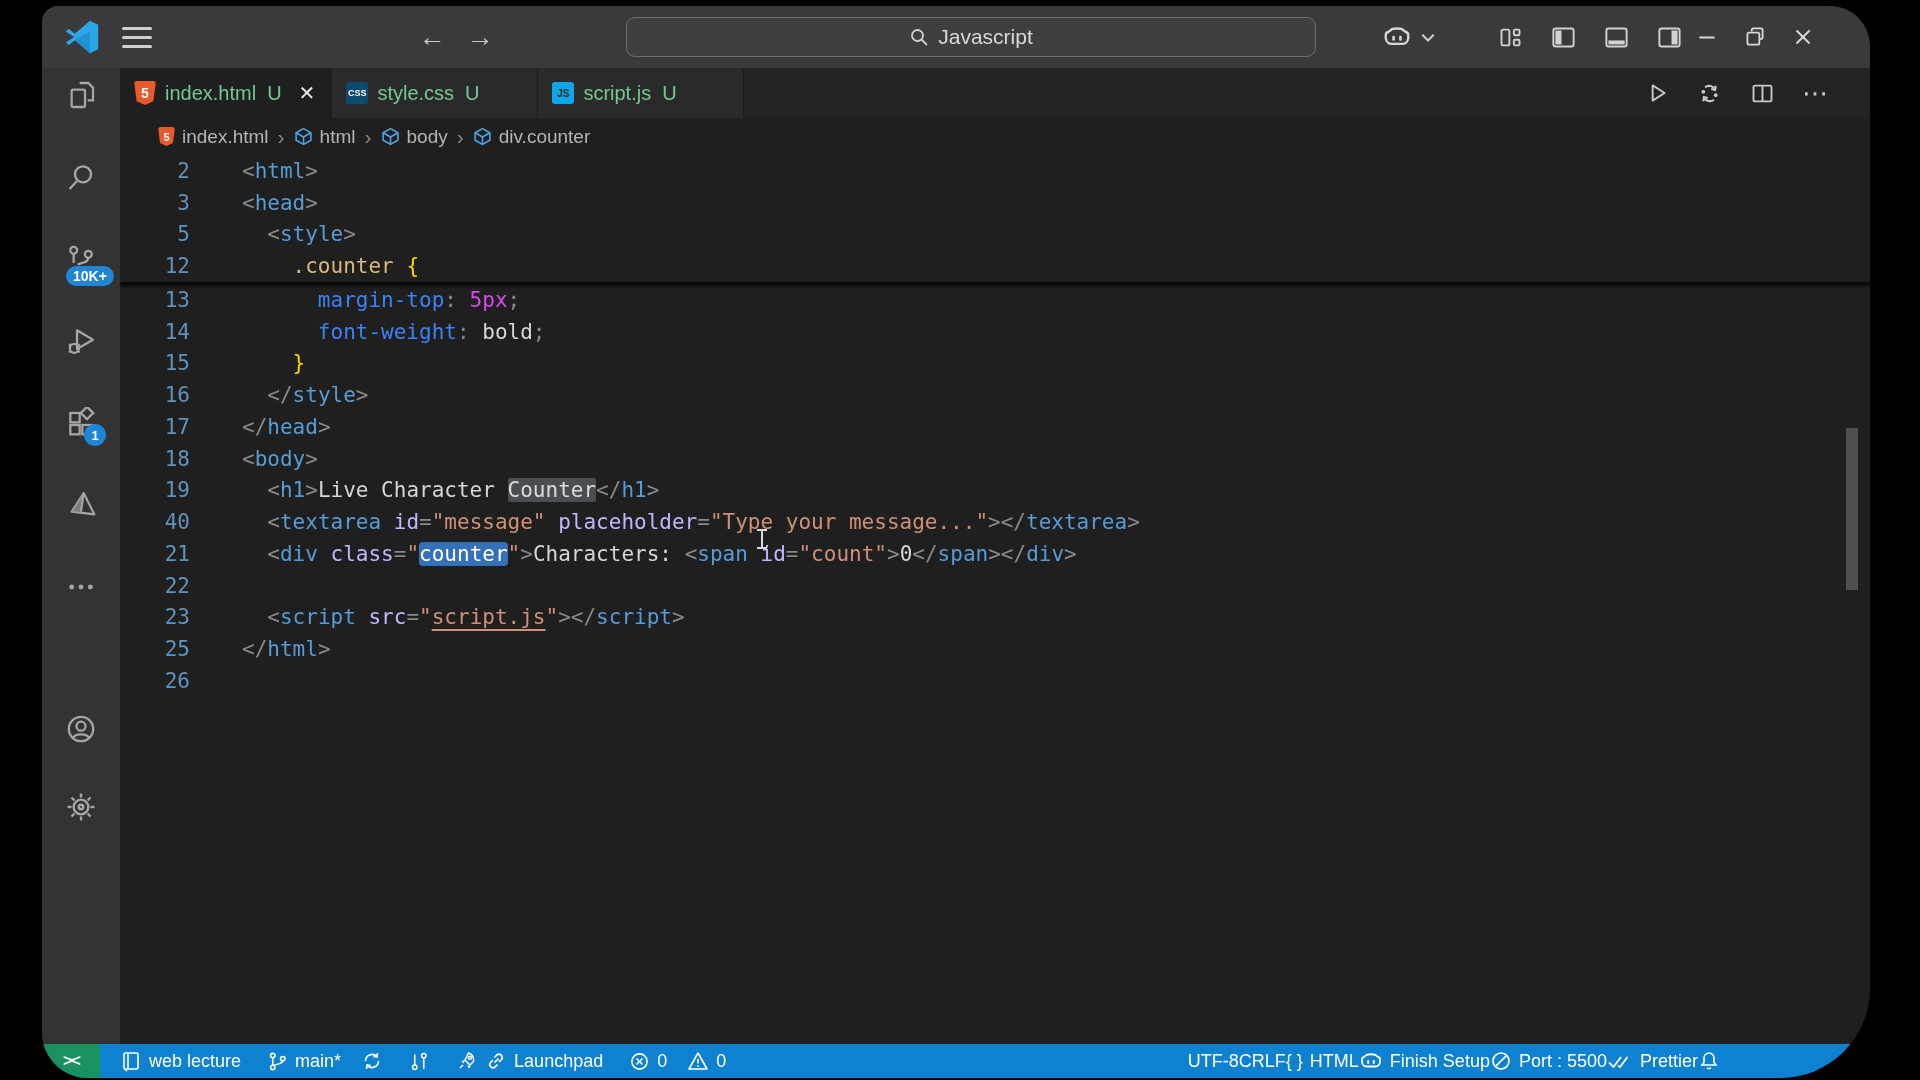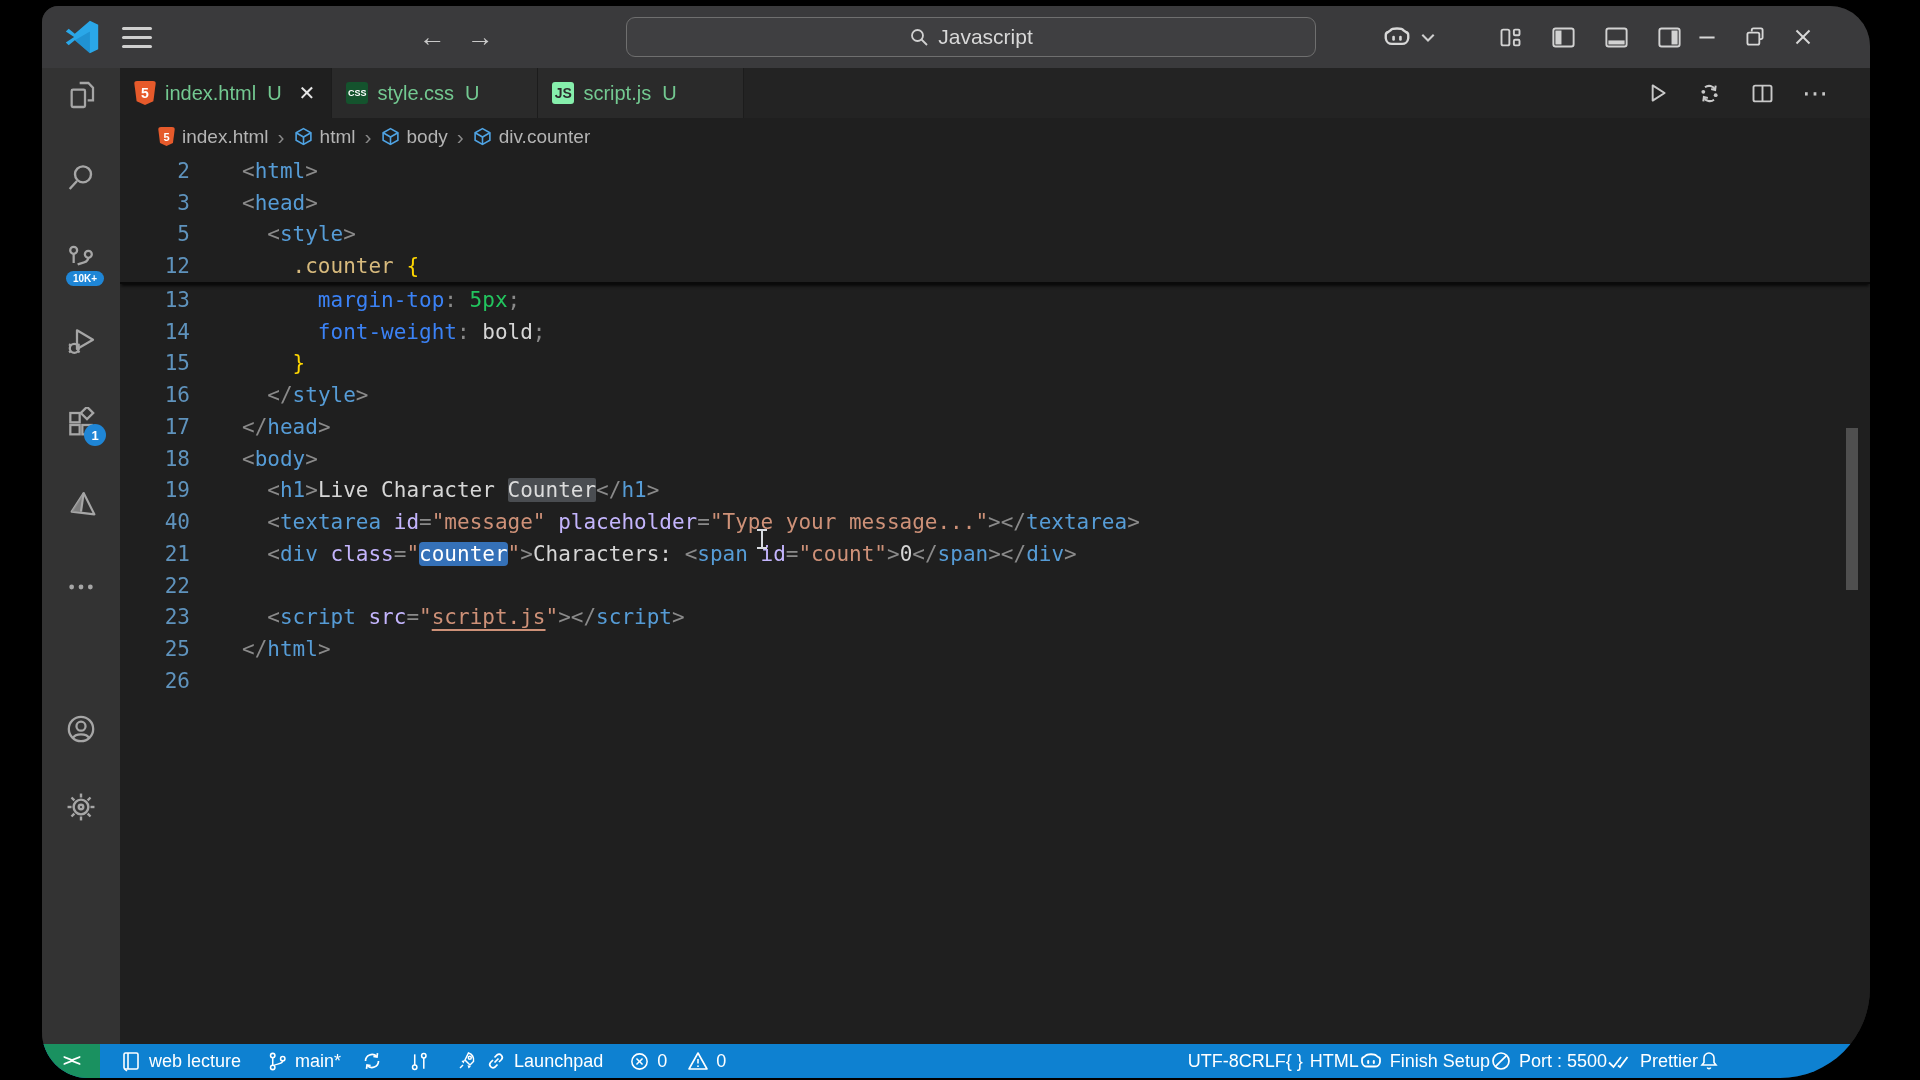--- a/index.html
+++ b/index.html
@@ -25,60 +25,60 @@
   .layout-icons { left:1455px; gap:26px; }
   .win-controls { left:1652px; gap:22px; }
   .icon-btn { display:flex; align-items:center; justify-content:center; }
 
   
   .main { flex:1; display:flex; min-height:0; }
   .activitybar { width:78px; background:#333333; position:relative; flex:0 0 78px; }
   .ab-top { display:flex; flex-direction:column; align-items:center; padding-top:10px; gap:48px; }
   .ab-item { position:relative; width:34px; height:34px; display:flex; align-items:center; justify-content:center; }
   .badge-pill { position:absolute; left:2px; bottom:-10px; background:#1f86d6; color:#fff;
-                font-size:10px; font-weight:bold; padding:2px 7px; border-radius:11px; }
+                font-size:14px; font-weight:bold; padding:2px 7px; border-radius:11px; }
   .badge-dot { position:absolute; right:-8px; bottom:-6px; width:22px; height:22px; background:#1f86d6;
                color:#fff; font-size:13px; font-weight:bold; border-radius:50%;
                display:flex; align-items:center; justify-content:center; }
   .ab-abs { position:absolute; left:22px; }
 
   .editor-col { flex:1; display:flex; flex-direction:column; min-width:0; background:#1f1f1f; }
 
   
   .tabsbar { height:50px; background:#232323; display:flex; align-items:stretch; position:relative; flex:0 0 50px; }
   .tab { display:flex; align-items:center; gap:9px; padding:0 16px 0 14px; font-size:20px;
          color:#73c991; background:#2a2a2a; border-right:1px solid #1c1c1c; min-width:206px; }
   .tab.active { background:#1f1f1f; }
   .tab-u { color:#73c991; margin-left:2px; }
   .tab-close { color:#e8e8e8; font-size:20px; margin-left:8px; }
   .ficon { width:22px; height:24px; display:flex; align-items:center; justify-content:center;
            font-weight:bold; border-radius:3px; }
   .fi-html { background:#e65a2b; color:#fff; font-size:14px;
              clip-path:polygon(0 0,100% 0,88% 84%,50% 100%,12% 84%); }
-  .fi-css { background:#14532d; color:#fff; font-size:9px; height:22px; }
-  .fi-js  { background:#86efac; color:#2b2b2b; font-size:14px; height:22px; }
+  .fi-css { background:#0c4a6e; color:#fff; font-size:9px; height:22px; }
+  .fi-js  { background:#0ea5e9; color:#2b2b2b; font-size:10px; height:22px; }
   .editor-actions { position:absolute; right:40px; top:0; height:50px; display:flex; align-items:center; gap:26px; color:#c8c8c8; }
   .ea-more { font-size:26px; letter-spacing:2px; }
 
   
   .breadcrumbs { height:37px; display:flex; align-items:center; gap:9px; padding-left:38px;
                  color:#b4b4b4; font-size:19px; flex:0 0 37px; }
   .bc-sep { color:#8a8a8a; font-size:21px; }
   .bc-item { display:flex; align-items:center; gap:7px; }
   .ficon.small { width:17px; height:19px; font-size:11px; }
 
   
   .editor { flex:1; position:relative; overflow:hidden; font-family:"DejaVu Sans Mono", monospace;
             font-size:21px; }
   .sticky { box-shadow:0 3px 3px -1px rgba(0,0,0,.75); border-bottom:2px solid #0a0a0a; position:relative; z-index:2; background:#1f1f1f; }
   .cl { display:flex; height:31.75px; align-items:center; }
   .ln { width:70px; text-align:right; color:#5f93bd; flex:0 0 70px; }
   .lc { white-space:pre; margin-left:52px; color:#d6d6d6; }
   .tk-g{color:#8a8a8a} .tk-t{color:#569cd6} .tk-a{color:#c4b5fd} .tk-s{color:#ce9178}
-  .tk-p{color:#d6d6d6} .tk-n{color:#22c55e} .tk-cp{color:#3b82f6} .tk-cc{color:#d7ba7d}
+  .tk-p{color:#d6d6d6} .tk-n{color:#d946ef} .tk-cp{color:#3b82f6} .tk-cc{color:#d7ba7d}
   .tk-b{color:#ffd700}
   .tk-lk{color:#ce9178; text-decoration:underline; text-underline-offset:5px;}
   .tk-hw{color:#dcdcdc; background:#4a4d51; border-radius:2px;}
   .tk-hs{color:#ffffff; background:#3571b8; border-radius:4px;}
   .scroll-thumb { position:absolute; right:12px; top:273px; width:12px; height:162px; background:#4f4f4f; }
   .ibeam { position:absolute; left:636px; top:374px; width:13px; height:22px; }
   .ibeam:before { content:""; position:absolute; left:5px; top:2px; width:2px; height:18px; background:#d8dbe0; }
   .ibeam:after { content:""; position:absolute; left:1px; top:0; width:10px; height:2px; background:#d8dbe0;
                  box-shadow:0 18px 0 #d8dbe0; }
 

